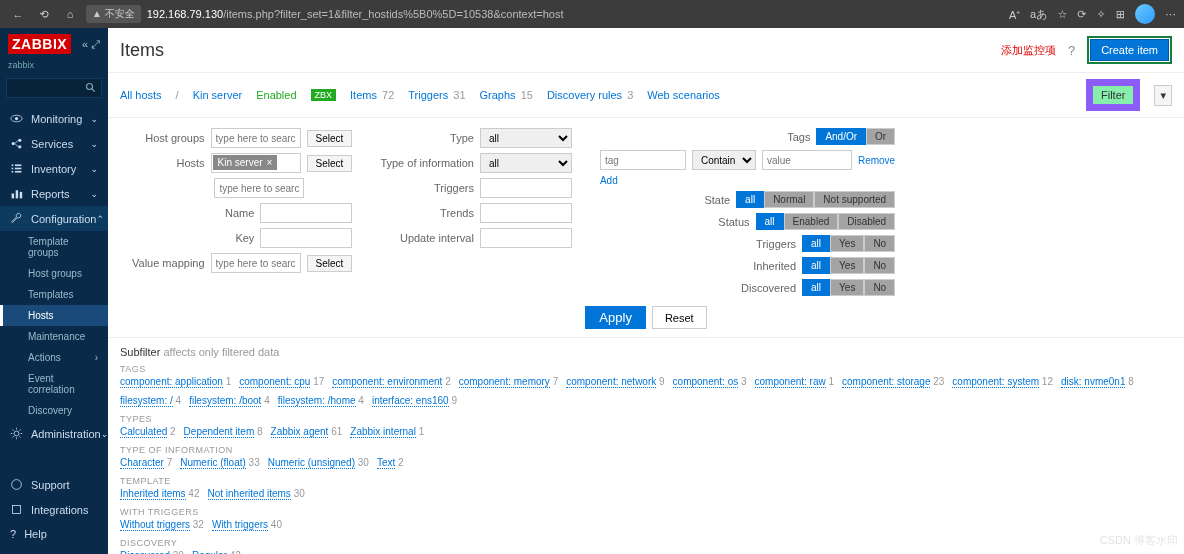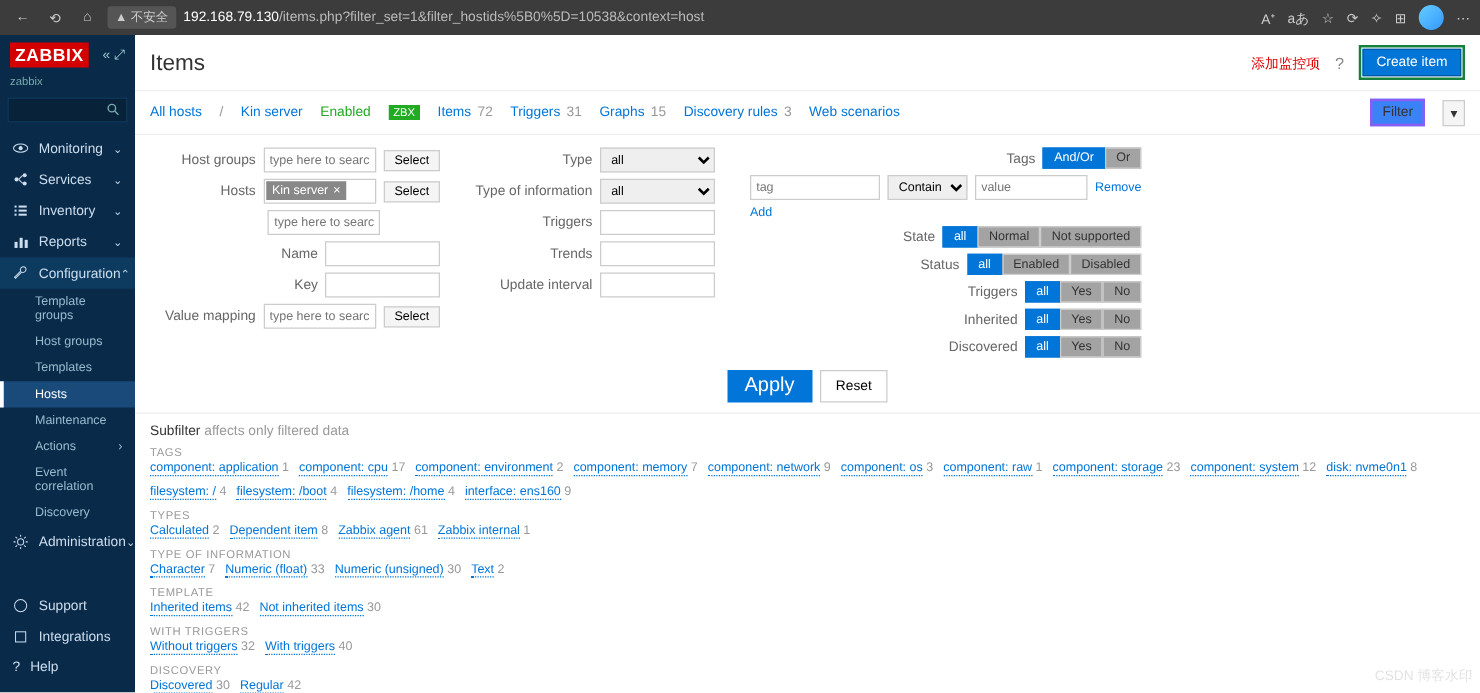--- a/index.html
+++ b/index.html
@@ -41,42 +41,42 @@
 .page-header .q { color: #888; font-size: 13px; }
 .btn-primary { background: #0275d8; color: #fff; border: 1px solid #025aa5; padding: 4px 10px; font-size: 11px; cursor: pointer; }
 .highlight-box { border: 2px solid #15803d; padding: 1px; }
 
 .tabs-row { display: flex; align-items: center; padding: 6px 12px; border-bottom: 1px solid #eee; font-size: 11px; gap: 14px; }
 .tabs-row a { color: #0275d8; cursor: pointer; }
 .tabs-row .sep { color: #999; }
 .tabs-row .enabled { color: #2a2; }
 .tabs-row .zbx { background: #2a2; color: #fff; padding: 1px 4px; font-size: 9px; }
 .tabs-row .count { color: #999; margin-left: 2px; }
-.tabs-row .filter-btn { margin-left: auto; display: flex; align-items: center; gap: 4px; border: 2px solid #8b5cf6; padding: 3px 8px; background: #3b82f6; cursor: pointer; }
+.tabs-row .filter-btn { margin-left: auto; display: flex; align-items: center; gap: 4px; border: 7px solid #8b5cf6; padding: 3px 8px; background: #86efac; cursor: pointer; }
 .tabs-row .funnel { border: 1px solid #ccc; padding: 3px 5px; background: #f5f5f5; cursor: pointer; }
 
 
 .filter-form { background: #fff; padding: 10px 24px 8px; border-bottom: 1px solid #eee; }
 .filter-cols { display: flex; gap: 28px; }
 .col { display: flex; flex-direction: column; gap: 5px; }
 .frow { display: flex; align-items: center; gap: 6px; justify-content: flex-end; }
 .frow label { color: #666; font-size: 11px; }
 .frow input[type=text], .frow select { border: 1px solid #ccc; height: 20px; font-size: 10px; padding: 0 4px; }
 .frow input.wide { width: 90px; }
 .frow select.wide { width: 92px; }
 .frow input.wider { width: 92px; }
 .btn-sel { border: 1px solid #ccc; background: #f5f5f5; padding: 2px 8px; font-size: 10px; cursor: pointer; }
 .tag-chip { background: #888; color: #fff; padding: 2px 5px; font-size: 10px; display: inline-flex; align-items: center; gap: 4px; }
 .tag-chip .x { cursor: pointer; }
 .pill-group { display: flex; }
 .pill { border: 1px solid #ccc; padding: 2px 8px; font-size: 10px; cursor: pointer; background: #a3a3a3; }
 .pill.active { background: #0275d8; color: #fff; border-color: #0275d8; }
 .link-blue { color: #0275d8; cursor: pointer; font-size: 10px; }
 .filter-actions { display: flex; justify-content: center; gap: 6px; margin-top: 10px; }
-.btn-apply { background: #0275d8; color: #fff; border: none; padding: 4px 14px; font-size: 16px; cursor: pointer; }
+.btn-apply { background: #0275d8; color: #fff; border: none; padding: 4px 14px; font-size: 13px; cursor: pointer; }
 .btn-reset { background: #fff; border: 1px solid #ccc; padding: 4px 12px; font-size: 11px; cursor: pointer; }
 
 
 .subfilter { padding: 8px 12px; }
 .subfilter > .title { font-size: 11px; margin-bottom: 6px; }
 .subfilter .title .muted { color: #999; }
 .sgroup { margin-bottom: 8px; }
 .sgroup .label { color: #999; font-size: 9px; letter-spacing: 0.5px; margin-bottom: 2px; }
 .sgroup .items { display: flex; flex-wrap: wrap; gap: 8px; font-size: 10px; }
 .sgroup .items a { color: #0275d8; border-bottom: 1px dotted #0275d8; cursor: pointer; }
@@ -290,21 +290,21 @@
         </div>
         <div class="col">
           <div class="frow">
               <label>Tags</label>
               <div class="pill-group">
                 <div class="pill active">And/Or</div>
                 <div class="pill">Or</div>
               </div>
             </div>
           <div class="frow">
-              <input type="text" style="width: 104px;" placeholder="tag">
+              <input type="text" style="width: 86px;" placeholder="tag">
               <select style="width:64px"><option>Contains</option></select>
               <input type="text" style="width: 90px;" placeholder="value">
               <a class="link-blue">Remove</a>
             </div>
           <div class="frow" style="justify-content:flex-start">
               <a class="link-blue">Add</a>
             </div>
           <div class="frow">
               <label>State</label>
               <div class="pill-group">

